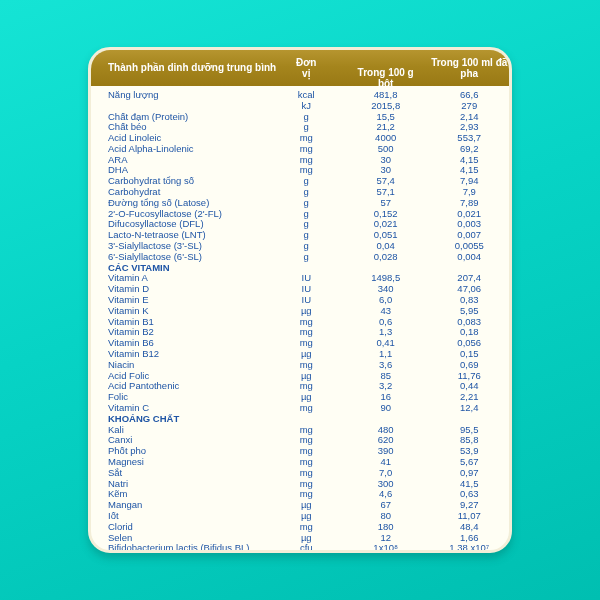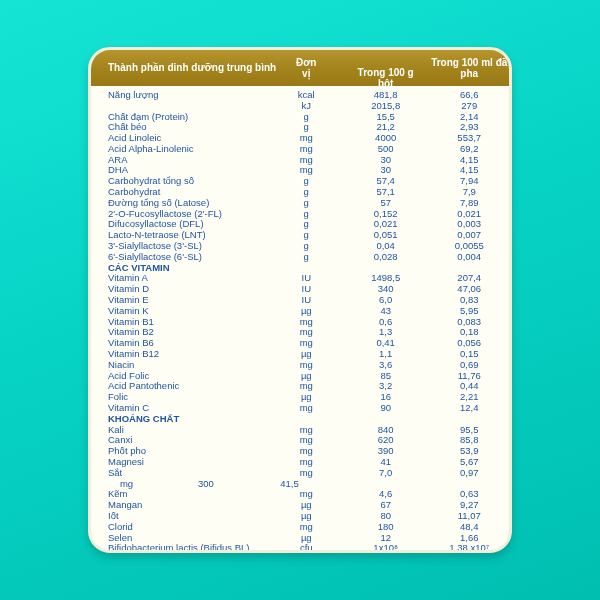--- a/index.html
+++ b/index.html
@@ -253,21 +253,21 @@
   </div>
       <div class="row section">
     <div class="c-name">KHOÁNG CHẤT</div>
     <div class="c-unit"></div>
     <div class="c-v1"></div>
     <div class="c-v2"></div>
   </div>
       <div class="row">
     <div class="c-name">Kali</div>
     <div class="c-unit">mg</div>
-    <div class="c-v1">840</div>
+    <div class="c-v1">480</div>
     <div class="c-v2">95,5</div>
   </div>
       <div class="row">
     <div class="c-name">Canxi</div>
     <div class="c-unit">mg</div>
     <div class="c-v1">620</div>
     <div class="c-v2">85,8</div>
   </div>
       <div class="row">
     <div class="c-name">Phốt pho</div>
@@ -281,20 +281,21 @@
     <div class="c-v1">41</div>
     <div class="c-v2">5,67</div>
   </div>
       <div class="row">
     <div class="c-name">Sắt</div>
     <div class="c-unit">mg</div>
     <div class="c-v1">7,0</div>
     <div class="c-v2">0,97</div>
   </div>
       <div class="row">
+    <div class="c-name">Natri</div>
     <div class="c-unit">mg</div>
     <div class="c-v1">300</div>
     <div class="c-v2">41,5</div>
   </div>
       <div class="row">
     <div class="c-name">Kẽm</div>
     <div class="c-unit">mg</div>
     <div class="c-v1">4,6</div>
     <div class="c-v2">0,63</div>
   </div>

